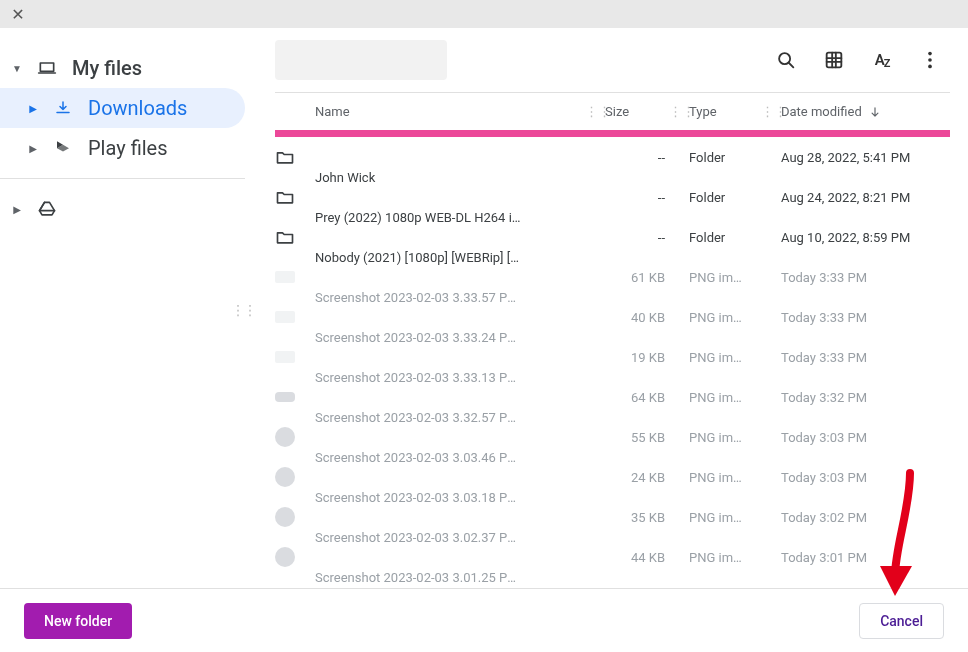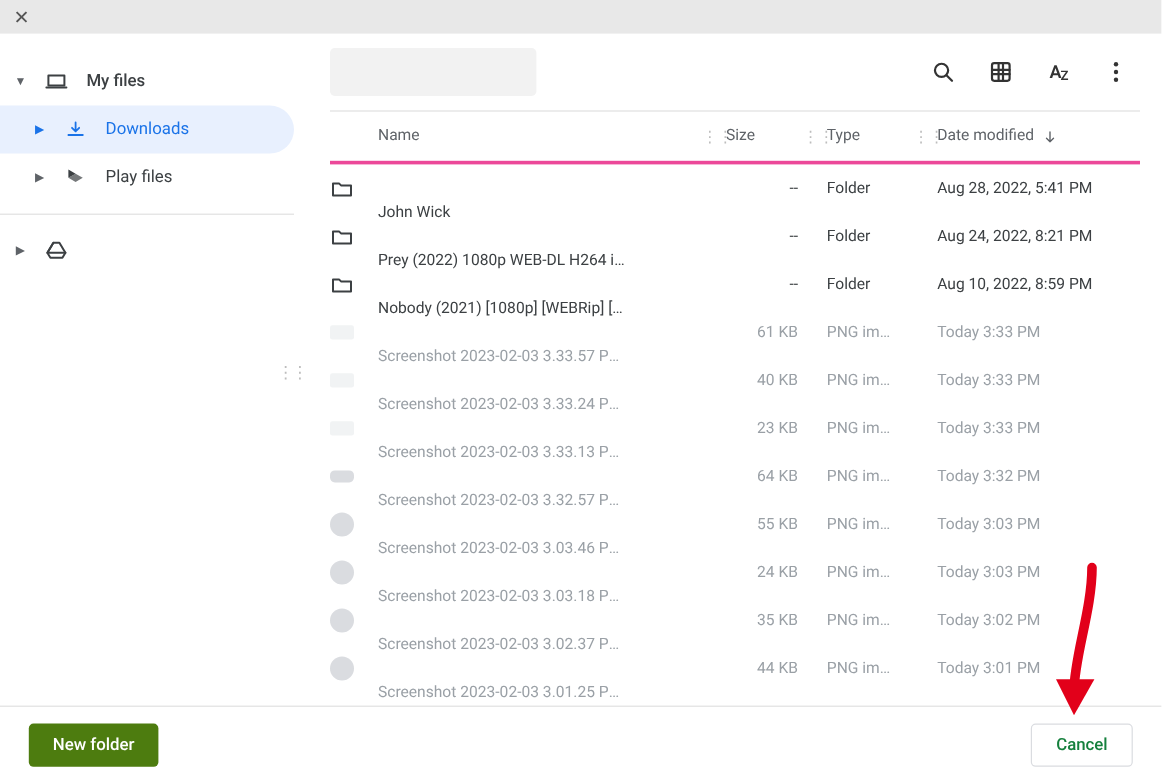--- a/index.html
+++ b/index.html
@@ -9,55 +9,55 @@
   .titlebar .title { flex: 1; }
   .titlebar .close { width: 20px; text-align: center; cursor: pointer; font-size: 16px; color:#555; }
   
   .content { display: flex; height: 560px; }
   .sidebar { width: 245px; padding-top: 20px; font-size: 14px; color:#3c4043; }
   .sb-row { display: flex; align-items: center; height: 40px; padding: 0 12px; gap: 14px; border-radius: 0 20px 20px 0; cursor: pointer; }
   .sb-row.active { background: #e8f0fe; color: #1a73e8; }
   .sb-row .chev { width: 10px; text-align: center; font-size: 10px; color:#5f6368; }
   .sb-row.active .chev { color:#1a73e8; }
   .sb-row .icon { width: 22px; display:flex; align-items:center; justify-content:center;}
-  .sb-row .lbl { flex:1; font-size: 14px; }
+  .sb-row .lbl { flex:1; font-size: 20px; }
   .sb-sep { height:1px; background:#e0e0e0; margin: 10px 0; }
   .sb-indent { padding-left: 28px; }
   .sb-head { padding-left: 12px; font-weight: 500;}
   
   .panel { flex:1; display:flex; flex-direction:column; position:relative; }
   .topbar { height: 64px; display:flex; align-items:center; padding: 0 18px 0 30px; gap: 8px; }
   .blurbox { width: 172px; height: 40px; background:#f2f2f2; border-radius:4px; }
   .spacer { flex:1; }
   .icon-btn { width:40px; height:40px; display:flex; align-items:center; justify-content:center; border-radius:50%; cursor:pointer; color:#333; }
   .icon-btn svg { width:22px; height:22px; }
   .divider-h { height:1px; background:#e0e0e0; margin: 0 18px 0 30px; }
   
   .table { flex:1; overflow-y:auto; padding: 0 18px 0 30px; }
   .th-row, .tr { display:grid; grid-template-columns: 40px 210px 60px 20px 64px 20px 72px 20px 160px; align-items:center; height:40px; font-size:13px; }
-  .th-row { color:#5f6368; font-weight: 400; border-bottom: 3px solid #ec4899; height:44px;}
+  .th-row { color:#5f6368; font-weight: 400; border-bottom: 7px solid #ec4899; height:44px;}
   .th-row .drag, .tr .drag { color:#bdbdbd; font-size:13px; text-align:center; }
   .tr { color:#3c4043; }
   .tr .fname { white-space:nowrap; overflow:hidden; text-overflow:ellipsis;margin-top:40px; }
   .tr.dim { color:#9aa0a6; }
   .tr.dim .fname, .tr.dim .size, .tr.dim .type, .tr.dim .date { color:#9aa0a6; }
   .tr .size { text-align:right; padding-right: 4px;}
   .th-row .size { text-align:left; padding-right: 4px;}
   .sort-ico { display:inline-flex; align-items:flex-end; gap:6px;}
   .folder-ico { width:20px; display:inline-flex;}
   .thumb-circle { width:20px; height:20px; border-radius:50%; background:#dadce0; display:inline-block;}
   .thumb-faint { width:20px; height:12px; background:#f1f3f4; display:inline-block; border-radius:2px;}
   .thumb-bar { width:20px; height:10px; border-radius:4px; background:#dadce0; display:inline-block;}
   
   .collapse-handle { position:absolute; left: -14px; top: 274px; color:#bdbdbd; font-size:14px; letter-spacing: -2px; cursor:pointer;}
   
   .footer { height: 64px; border-top:1px solid #e0e0e0; display:flex; align-items:center; padding: 0 24px; gap:12px; }
   .btn { height:36px; padding: 0 20px; border-radius:4px; font-size:14px; font-weight:500; display:flex; align-items:center; cursor:pointer; border:none; }
-  .btn-primary { background:#4d7c0f; color:#fff; }
-  .btn-outline { background:#fff; color:#15803d; border:1px solid #dadce0; }
+  .btn-primary { background:#a21caf; color:#fff; }
+  .btn-outline { background:#fff; color:#4c1d95; border:1px solid #dadce0; }
   .footer .spacer { flex:1; }
   
   .arrow-annot { position:absolute; pointer-events:none; }
   
   .stroke { stroke: currentColor; stroke-width: 2; fill:none; stroke-linecap:round; stroke-linejoin:round;}
   .fill { fill: currentColor; }
 </style>
 </head>
 <body>
 
@@ -236,21 +236,21 @@
             <span></span>
             <span class="date">Today 3:33 PM</span>
           </div>
           <div class="tr dim">
             <span class="folder-ico">
               <span class="thumb-faint"></span>
             </span>
             <span class="fname">Screenshot 2023-02-03 3.33.13 PM.p…</span>
             <span></span>
             <span></span>
-            <span class="size">23 KB</span>
+            <span class="size">19 KB</span>
             <span></span>
             <span class="type">PNG im…</span>
             <span></span>
             <span class="date">Today 3:33 PM</span>
           </div>
           <div class="tr dim">
             <span class="folder-ico">
               <span class="thumb-bar"></span>
             </span>
             <span class="fname">Screenshot 2023-02-03 3.32.57 PM.p…</span>

